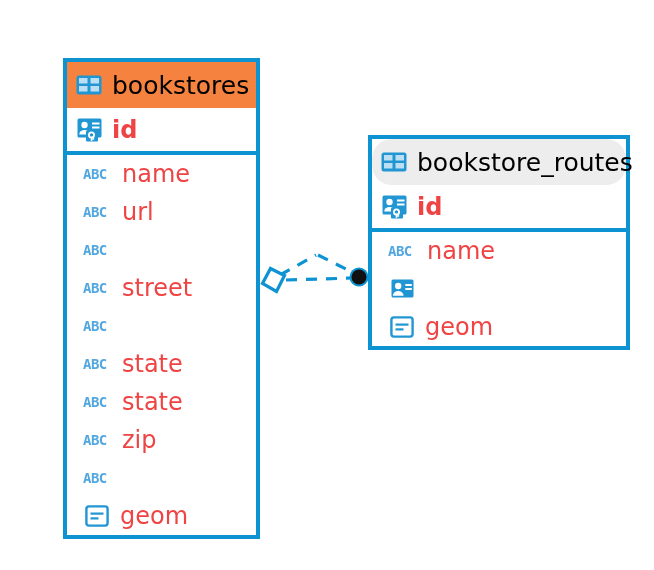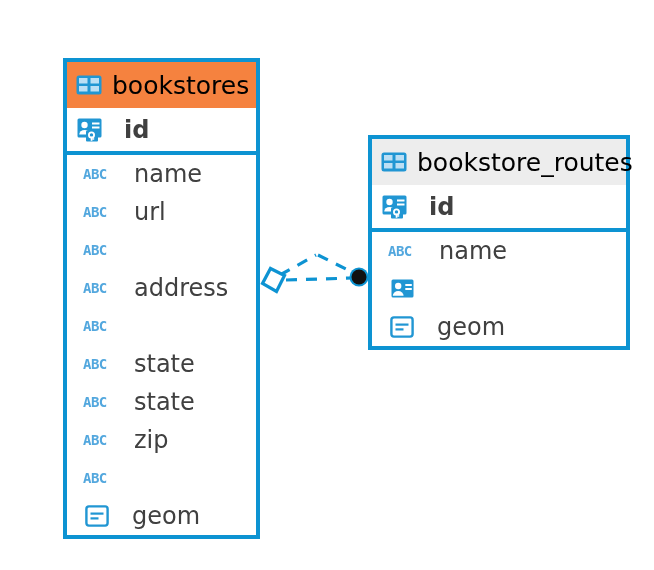--- a/index.html
+++ b/index.html
@@ -35,21 +35,21 @@
   }
 
   .entity-header {
     display: flex;
     align-items: center;
     box-sizing: border-box;
     padding: 4px 10px 4px 8px;
     height: 46px;
   }
   .entity-header.accent-orange { background: #f5823f; }
-  .entity-header.accent-grey   { background: #ededed; }
+  .entity-header.accent-grey   { background: #ededed; border-radius: 20px; }
 
   .entity-title {
     font-size: 25px;
     color: #000000;
     white-space: nowrap;
     line-height: 1;
     margin-left: 9px;
   }
 
   .pk-row {
@@ -69,24 +69,24 @@
     display: flex;
     align-items: center;
     box-sizing: border-box;
     height: 38px;
     padding: 1px 10px 1px 16px;
     background: #ffffff;
   }
 
   .field-label {
     font-size: 24px;
-    color: #404040;
+    color: #ef4444;
     white-space: nowrap;
     line-height: 1;
-    margin-left: 21px;
+    margin-left: 9px;
   }
 
   .icon {
     display: inline-flex;
     align-items: center;
     justify-content: center;
     flex: 0 0 auto;
     width: 28px;
     height: 28px;
   }
@@ -182,21 +182,21 @@
       <span class="icon-abc">ABC</span>
       <span class="field-label">url</span>
     </div>
 
     <div class="field-row">
       <span class="icon-abc">ABC</span>
     </div>
 
     <div class="field-row">
       <span class="icon-abc">ABC</span>
-      <span class="field-label">address</span>
+      <span class="field-label">street</span>
     </div>
 
     <div class="field-row">
       <span class="icon-abc">ABC</span>
     </div>
 
     <div class="field-row">
       <span class="icon-abc">ABC</span>
       <span class="field-label">state</span>
     </div>

